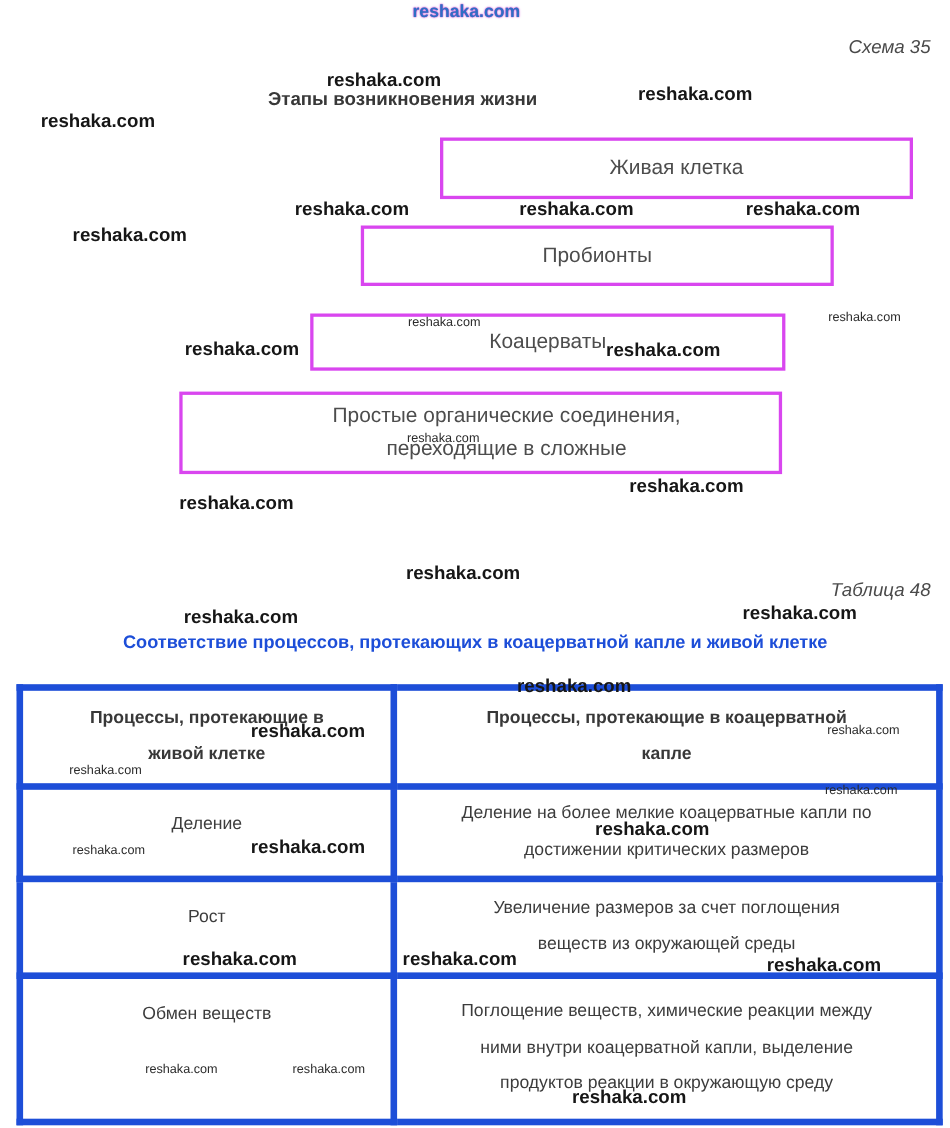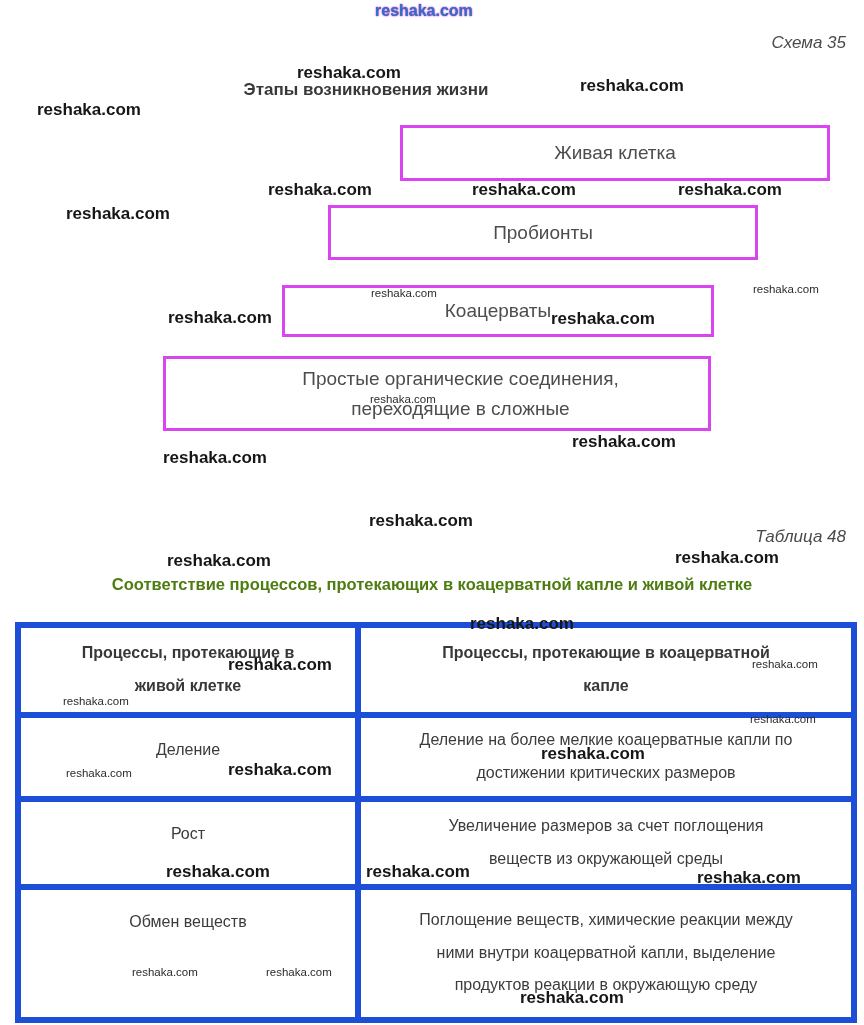--- a/index.html
+++ b/index.html
@@ -57,21 +57,21 @@
     color:#383838;
   }
   .table-title{
     position:absolute;
     top:575px;
     left:0;
     width:864px;
     text-align:center;
     font-weight:bold;
     font-size:16.5px;
-    color:#4d7c0f;
+    color:#1d4ed8;
   }
   
   .box{
     position:absolute;
     border:3px solid #d946ef;
     background:#ffffff;
     display:flex;
     align-items:center;
     justify-content:center;
     text-align:center;

